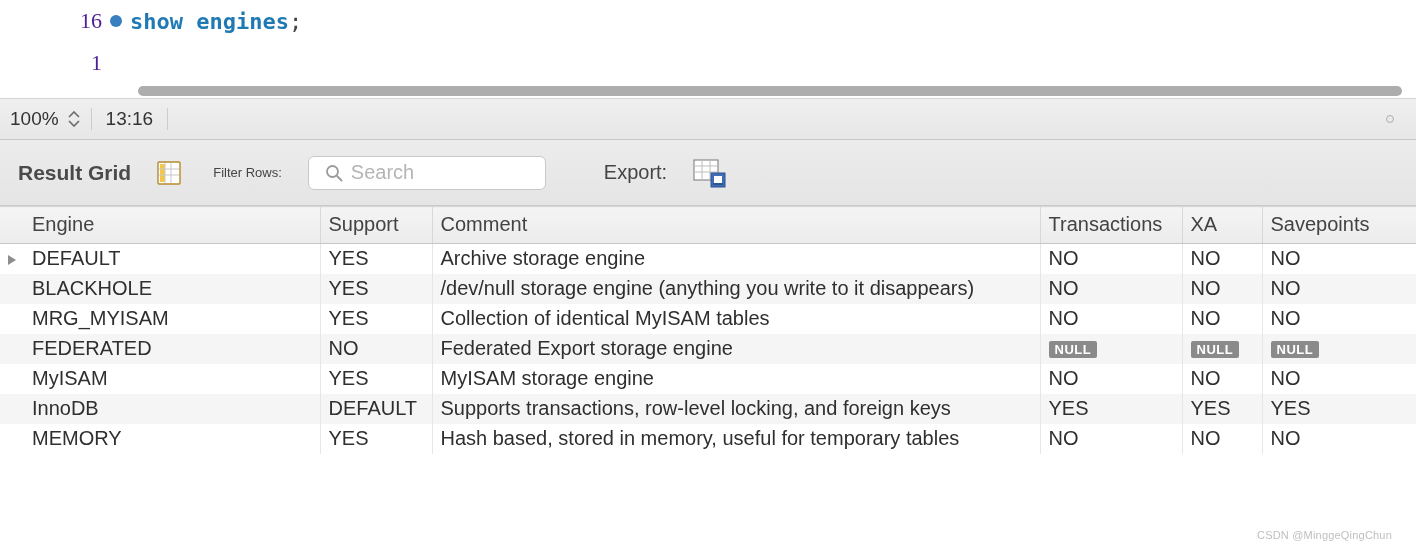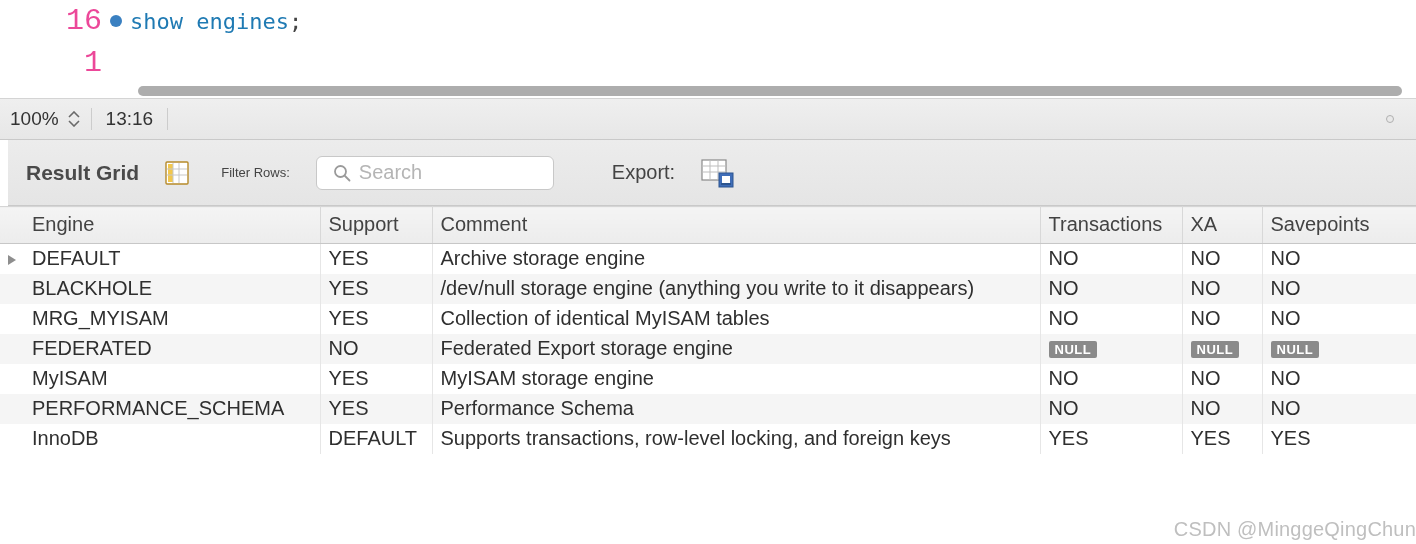--- a/index.html
+++ b/index.html
@@ -26,23 +26,23 @@
   .gutter {
     width: 130px;
     display: flex;
     align-items: center;
     justify-content: flex-end;
     padding-right: 28px;
     position: relative;
     color: #9e9e9e;
   }
   .line-number {
-    color: #ec4899;
-    font-family: Liberation Mono, monospace;
-    font-size: 30px;
+    color: #4c1d95;
+    font-family: Liberation Serif, serif;
+    font-size: 22px;
     letter-spacing: 0;
   }
   .breakpoint {
     width: 12px;
     height: 12px;
     border-radius: 50%;
     background: #3a80c1;
     position: absolute;
     right: 8px;
     top: 50%;
@@ -51,21 +51,21 @@
   .bp-spacer {
     width: 12px;
     height: 12px;
     position: absolute;
     right: 8px;
   }
   .code {
     font-family: Menlo, Consolas, monospace;
     font-size: 22px;
   }
-  .kw { color: #1f7ab3; font-weight: 400; text-align: center; }
+  .kw { color: #1f7ab3; font-weight: 700; text-align: center; }
   .punct { color: #444; }
 
   .hscroll-track {
     margin-left: 130px;
     height: 14px;
     border-radius: 7px;
     position: relative;
     background: transparent;
   }
   .hscroll-thumb {
@@ -120,21 +120,20 @@
 
   
   .toolbar {
     display: flex;
     align-items: center;
     height: 66px;
     background: linear-gradient(#ececec, #e5e5e5);
     border-bottom: 1px solid #c9c9c9;
     padding: 0 18px;
     gap: 26px;
-    margin-left: 8px;
   }
   .toolbar .title {
     font-weight: 700;
     font-size: 21px;
     color: #4a4a4a;
   }
   .grid-icon {
     width: 24px; height: 24px;
     display: inline-block;
   }
@@ -225,23 +224,23 @@
   
   .col-engine   { width: 296px; }
   .col-support  { width: 112px; }
   .col-comment  { width: 608px; }
   .col-trans    { width: 142px; }
   .col-xa       { width: 80px; }
   .col-save     { width: 154px; }
 
   .watermark {
     position: absolute;
-    right: 0;
+    right: 24px;
     bottom: 3px;
-    font-size: 20px;
+    font-size: 11px;
     color: #bfbfbf;
     letter-spacing: 0.2px;
     pointer-events: none;
   }
 </style>
 </head>
 <body>
 
 <div class="editor">
   <div class="editor-line">
@@ -390,33 +389,33 @@
           <td class="row-marker"></td>
           <td>MyISAM</td>
           <td>YES</td>
           <td>MyISAM storage engine</td>
           <td>NO</td>
           <td>NO</td>
           <td>NO</td>
         </tr>
         <tr>
           <td class="row-marker"></td>
-          <td>PERFORMANCE_SCHEMA</td>
-          <td>YES</td>
-          <td>Performance Schema</td>
-          <td>NO</td>
-          <td>NO</td>
-          <td>NO</td>
-        </tr>
-        <tr>
-          <td class="row-marker"></td>
           <td>InnoDB</td>
           <td>DEFAULT</td>
           <td>Supports transactions, row-level locking, and foreign keys</td>
           <td>YES</td>
           <td>YES</td>
           <td>YES</td>
         </tr>
+        <tr>
+          <td class="row-marker"></td>
+          <td>MEMORY</td>
+          <td>YES</td>
+          <td>Hash based, stored in memory, useful for temporary tables</td>
+          <td>NO</td>
+          <td>NO</td>
+          <td>NO</td>
+        </tr>
       </tbody>
   </table>
 </div>
 
 <div class="watermark">CSDN @MinggeQingChun</div>
 
 </body></html>

